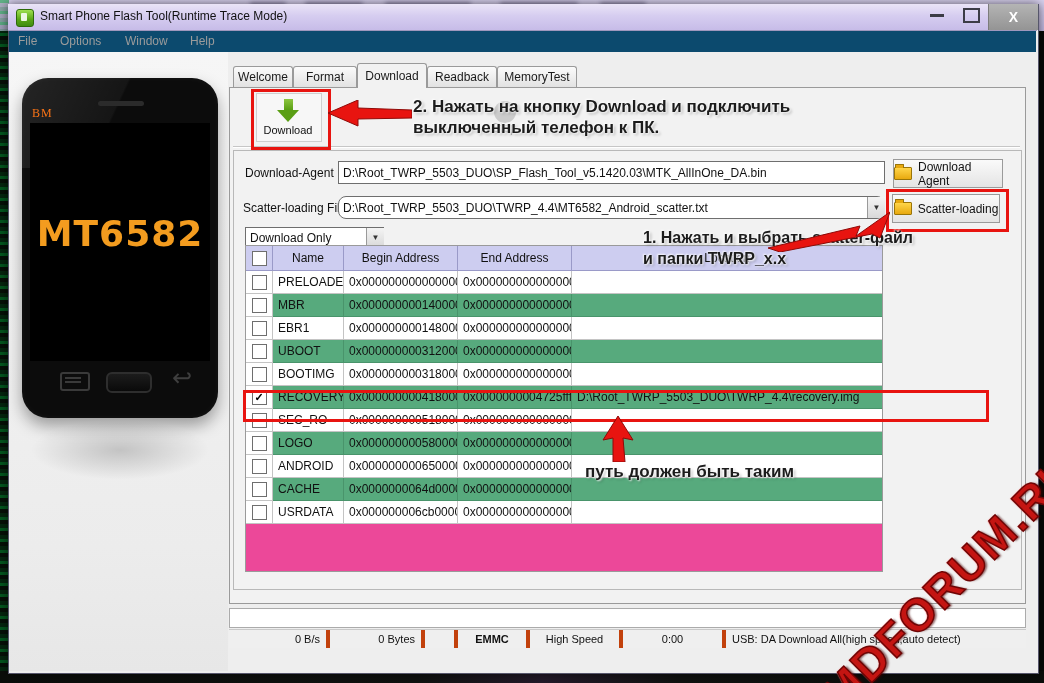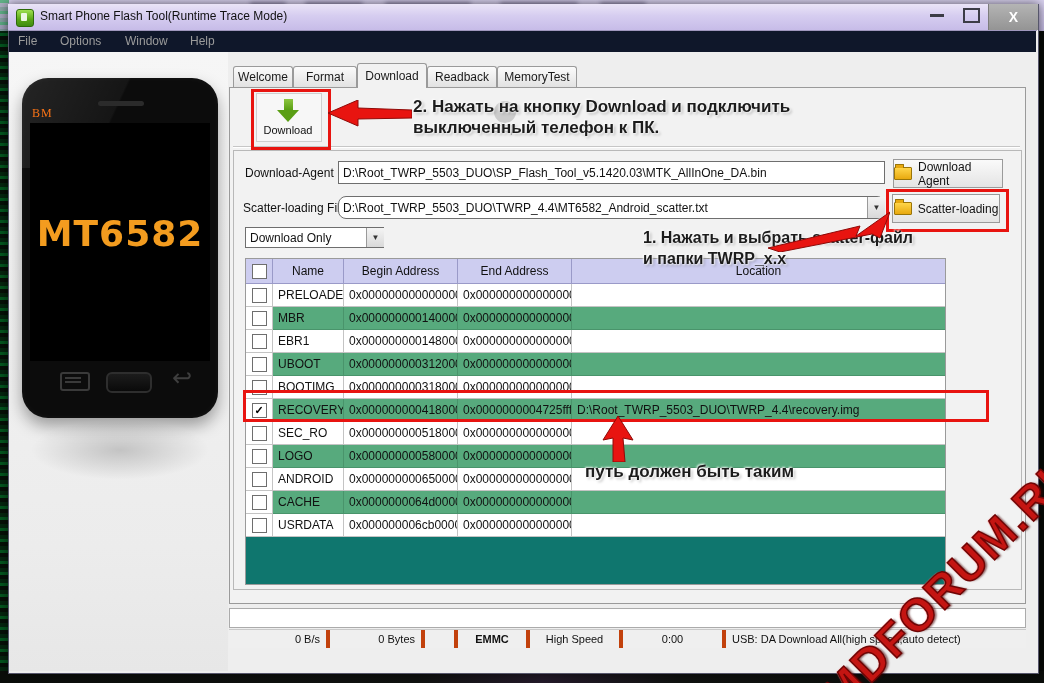--- a/index.html
+++ b/index.html
@@ -30,21 +30,21 @@
   #app-icon::after{content:"";position:absolute;left:4px;top:3px;width:6px;height:8px;
     background:#edf7e2;border-radius:1px;}
   #title-text{left:40px;top:9px;font-size:12px;color:#111;white-space:nowrap;}
   #btn-min{left:930px;top:14px;width:14px;height:3px;background:#3c3c46;}
   #btn-max{left:963px;top:8px;width:13px;height:11px;border:2px solid #3c3c46;background:transparent;}
   #btn-close{left:988px;top:4px;width:49px;height:26px;
     background:linear-gradient(180deg,#b4b4b4,#949494);border-left:1px solid #7c7c7c;
     color:#fff;font-weight:bold;font-size:14px;text-align:center;line-height:26px;}
 
   
-  #menubar{left:9px;top:31px;width:1027px;height:21px;background:#0f172a;border-bottom:1px solid #dcdcdc;}
+  #menubar{left:9px;top:31px;width:1027px;height:21px;background:#0c4a6e;border-bottom:1px solid #dcdcdc;}
   .menu-item{position:absolute;top:3px;font-size:12px;color:#9b9b9b;}
 
   
   #left-panel{left:9px;top:52px;width:219px;height:619px;
     background:linear-gradient(180deg,#f6f6f6 0%,#ececec 80%,#e7e7e7 100%);}
   #phone{left:22px;top:78px;width:196px;height:340px;background:#0c0c0c;border-radius:26px;
     box-shadow:0 8px 16px rgba(0,0,0,.35), inset 0 0 6px rgba(255,255,255,.05);overflow:hidden;}
   #phone-sheen{left:0;top:0;width:196px;height:90px;
     background:linear-gradient(115deg, rgba(255,255,255,.10) 0%, rgba(255,255,255,.04) 45%, rgba(255,255,255,0) 46%);}
   #earpiece{left:76px;top:23px;width:46px;height:5px;background:#2b2b2b;border-radius:3px;}
@@ -94,21 +94,21 @@
     border-left:1px solid #9a9a9a;color:#333;font-size:8px;text-align:center;}
   .btn{position:absolute;background:linear-gradient(180deg,#fafafa,#e4e4e4);border:1px solid #9a9a9a;
     font-size:12px;color:#111;display:flex;align-items:center;justify-content:center;gap:6px;}
   .folder{width:16px;height:11px;background:linear-gradient(180deg,#ffd54a,#e8a90f);
     border:1px solid #9a7508;border-radius:1px;position:relative;flex:0 0 auto;}
   .folder::before{content:"";position:absolute;left:0;top:-4px;width:7px;height:3px;
     background:#e8a90f;border:1px solid #9a7508;border-bottom:none;border-radius:1px 1px 0 0;}
   #scatter-redbox{left:886px;top:189px;width:117px;height:37px;border:3px solid #e81410;z-index:6;}
 
   
-  #grid{left:245px;top:258px;width:701px;height:327px;border:1px solid #9a9a9a;background:#0f766e;
+  #grid{left:245px;top:245px;width:638px;height:327px;border:1px solid #9a9a9a;background:#ec4899;
     box-sizing:border-box;overflow:hidden;}
   #grid-header{display:flex;height:24px;background:#cdcdf0;border-bottom:1px solid #9a9ac8;}
   .hcell{box-sizing:border-box;border-right:1px solid #9a9ac8;font-size:12px;color:#111;
     display:flex;align-items:center;justify-content:center;}
   .grow{display:flex;height:23px;background:#fff;}
   .gcell{box-sizing:border-box;border-right:1px solid #c4c4c4;border-bottom:1px solid #c4c4c4;
     font-size:12px;color:#111;display:flex;align-items:center;padding:0 5px;white-space:nowrap;overflow:hidden;}
   .grow.grn .gcell:not(.c-chk){background:#57aa7d;border-right-color:#49946b;border-bottom-color:#49946b;}
   .c-chk{width:27px;justify-content:center;padding:0;}
   .c-name{width:71px;}

